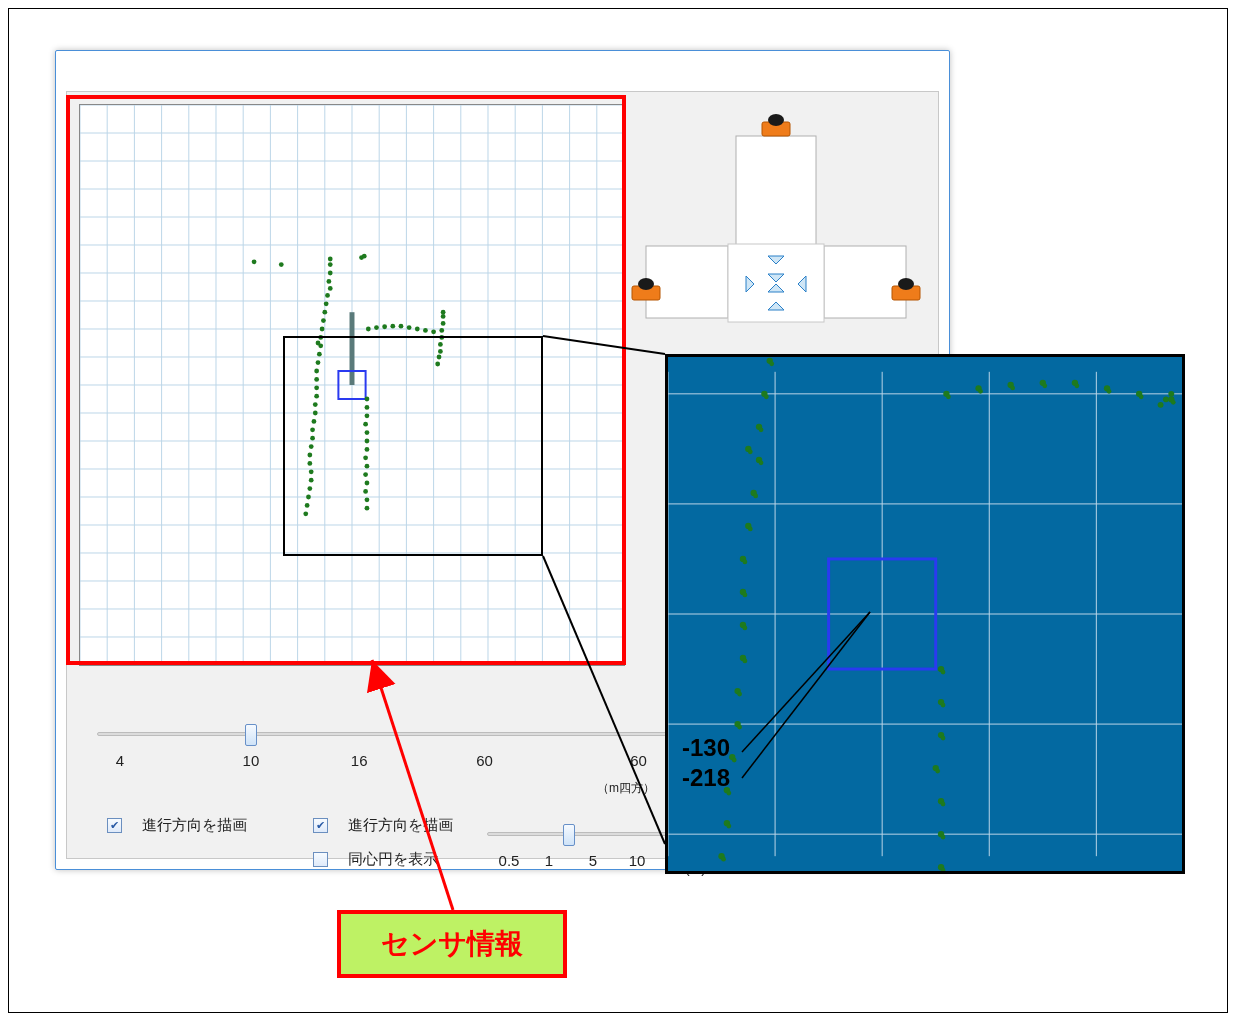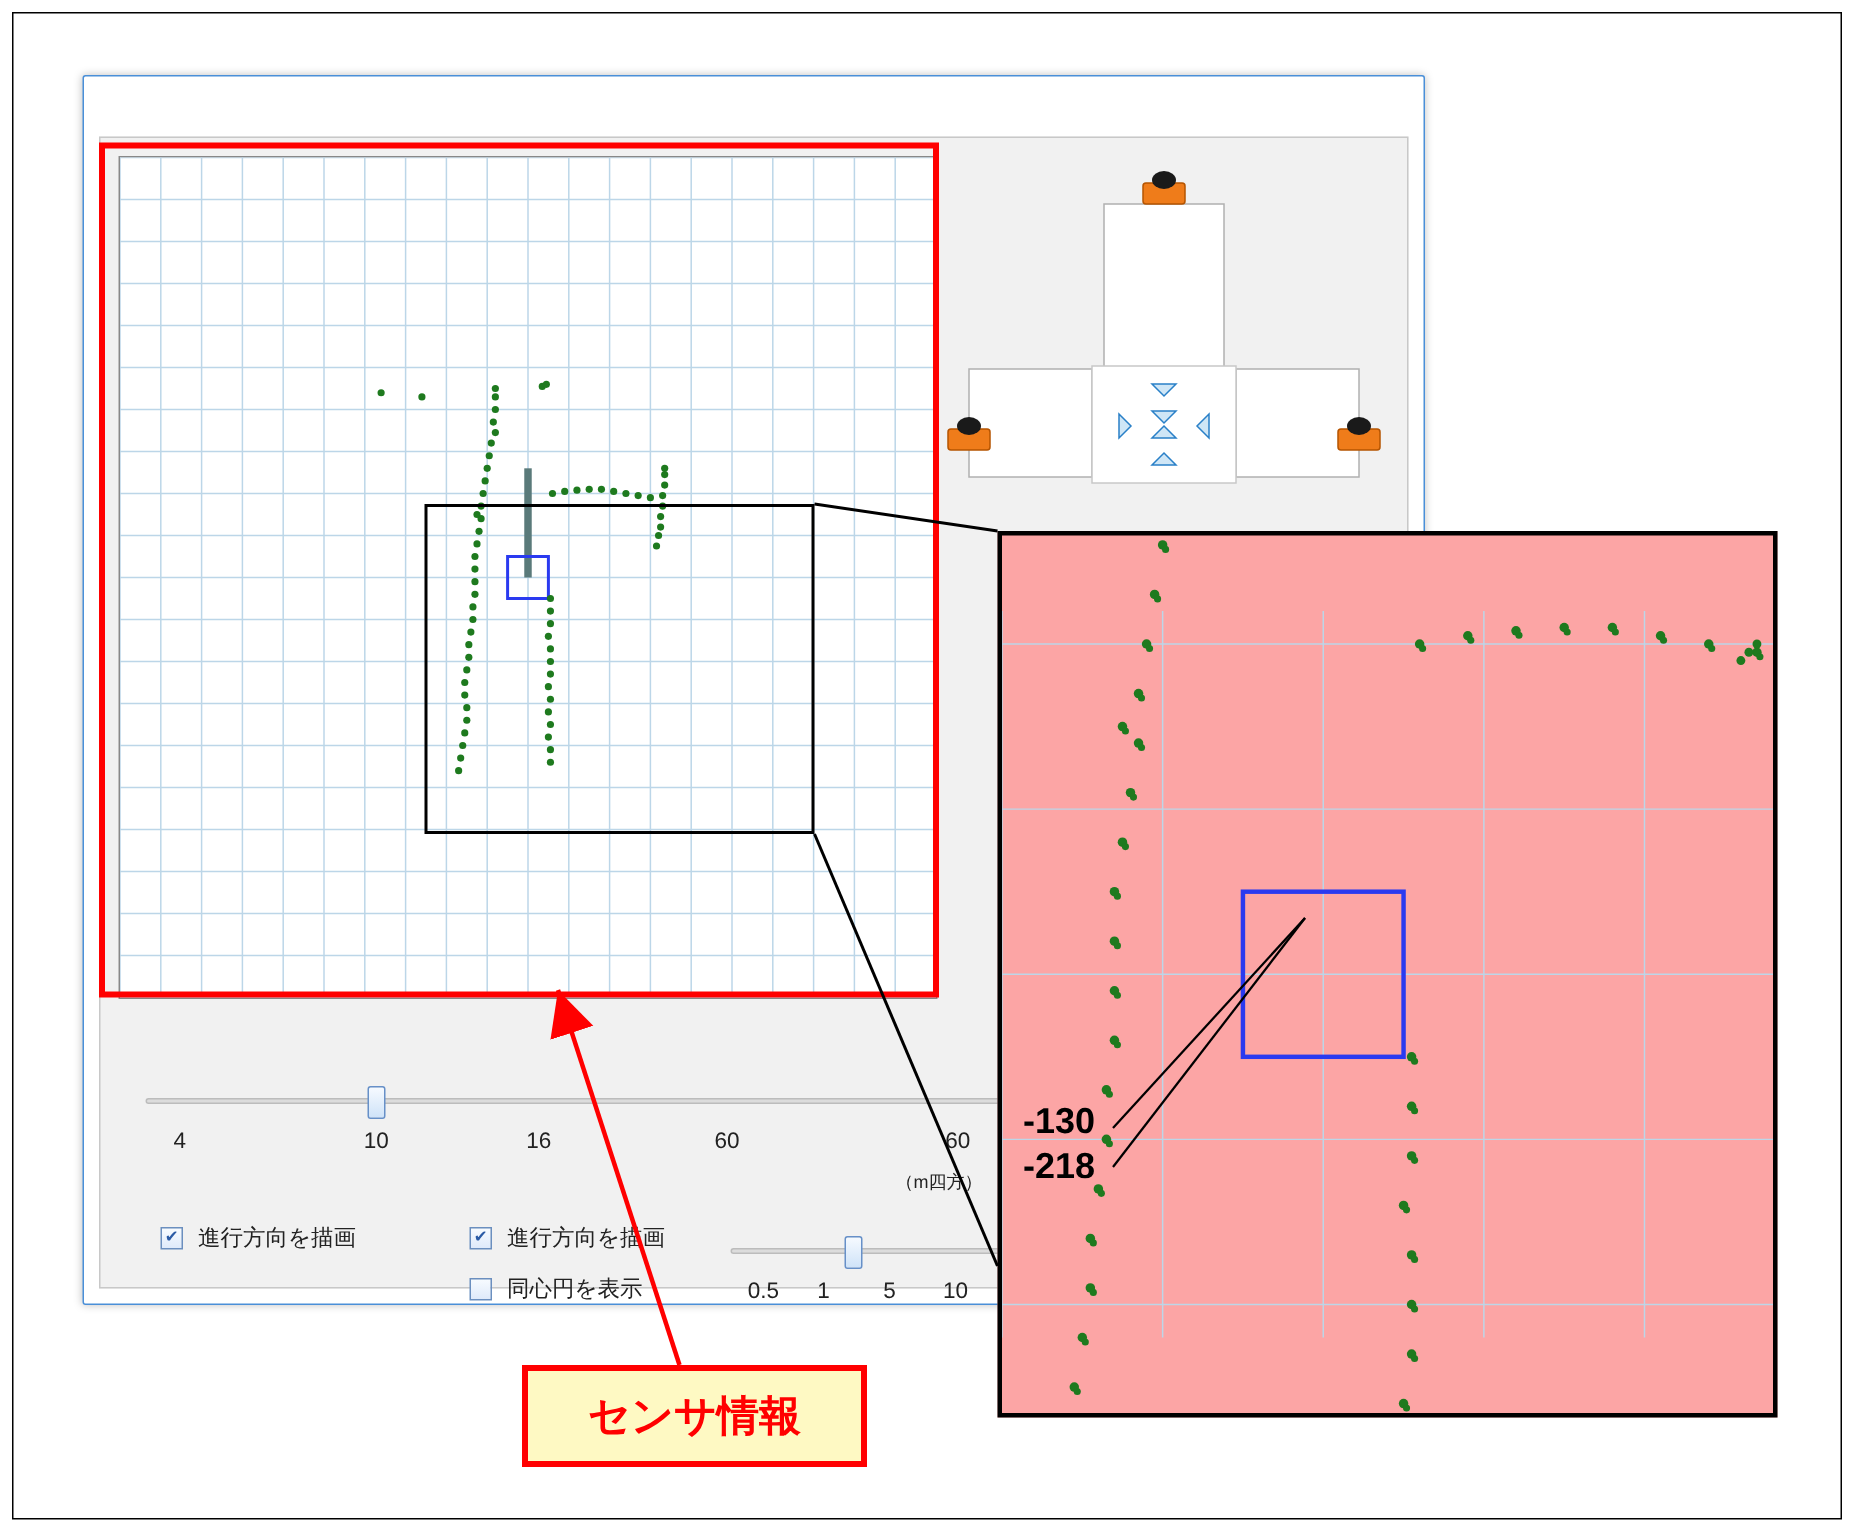--- a/index.html
+++ b/index.html
@@ -102,21 +102,21 @@
   .scale-ticks {
     position:absolute; left:30px; top:660px; width:570px; height:24px;
     color:#222; font-size:15px;
   }
   .scale-ticks span { position:absolute; top:0; transform:translateX(-50%); }
   .scale-unit {
     position:absolute; top:688px; left:530px; font-size:12px; color:#222;
   }
 
   
-  .cb-row { position:absolute; display:flex; align-items:center; gap:10px; font-size:15px; color:#222;}
+  .cb-row { position:absolute; display:flex; align-items:center; gap:20px; font-size:15px; color:#222;}
   .cb-box {
     width:15px; height:15px; border:1px solid #6b8fbf;
     background: linear-gradient(#f7fbff,#dfeafa);
     display:flex; align-items:center; justify-content:center;
     font-size:11px; color:#2a5ba6; line-height:1;
   }
   .cb-box.checked::before { content:"✔"; }
 
   
   .res-slider {
@@ -151,46 +151,46 @@
     width:260px; height:220px;
     border:2px solid #000;
     background:transparent;
     pointer-events:none;
   }
 
   
   .inset {
     position:absolute;
     left:665px; top:354px;
-    width:520px; height:591px;
-    background:#fca5a5;
+    width:520px; height:520px;
+    background:#0369a1;
     border:3px solid #000;
     overflow:hidden;
     text-align:center;
   }
   .inset svg{width:100%;height:100%;display:block;}
   .inset-vals{
     position:absolute;
     font-weight:bold; font-size:24px; color:#000; line-height:1.25;
   }
 
   
   .connectors{position:absolute; inset:0; pointer-events:none;}
 
   
   .red-arrow{position:absolute; inset:0; pointer-events:none;}
 
   
   .anno-box{
     position:absolute;
-    left:348px; top:910px;
+    left:337px; top:910px;
     width:230px; height:68px;
     border:4px solid #f00;
     display:flex; align-items:center; justify-content:center;
-    background:#fef9c3;
+    background:#bef264;
     font-size:28px; font-weight:bold; color:#f00;
   }
 </style>
 </head>
 <body>
 
 <div class="outer-frame"></div>
 
 <div class="window">
 

